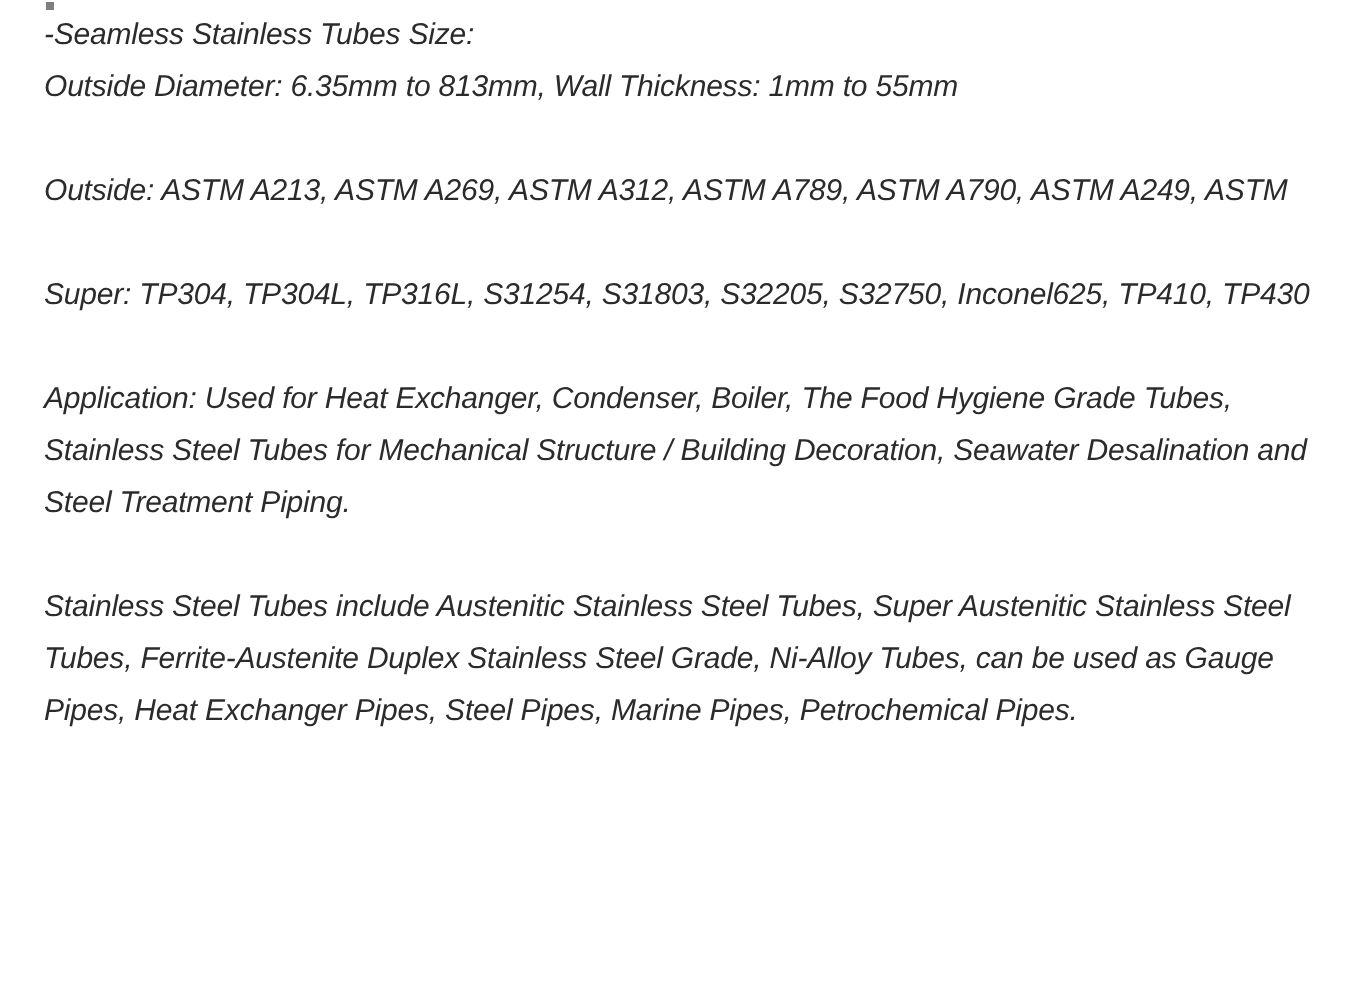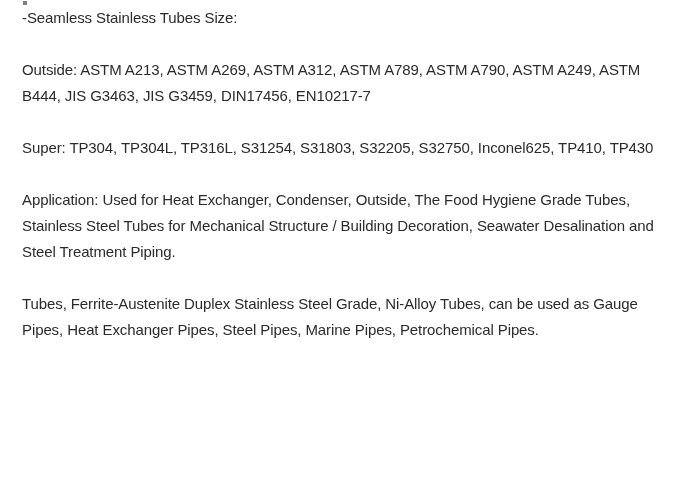--- a/index.html
+++ b/index.html
@@ -27,57 +27,59 @@
     padding: 0;
   }
   .para:last-child {
     margin-bottom: 0;
   }
   .line {
     height: 26px;
     line-height: 26px;
     white-space: nowrap;
     letter-spacing: -0.1px;
+    font-style: italic;
   }
   .clip-artifact {
     position: absolute;
     left: 23px;
     top: 1px;
     width: 4px;
     height: 4px;
     background: #7f7f7f;
   }
 </style>
 </head>
 <body>
 
 <div class="clip-artifact"></div>
 
 <div class="content">
 
   <div class="para">
     <div class="line">-Seamless Stainless Tubes Size:</div>
+    <div class="line">Outside Diameter: 6.35mm to 813mm, Wall Thickness: 1mm to 55mm</div>
   </div>
 
   <div class="para">
   </div>
 
   <div class="para">
     <div class="line">Outside: ASTM A213, ASTM A269, ASTM A312, ASTM A789, ASTM A790, ASTM A249, ASTM</div>
-    <div class="line">B444, JIS G3463, JIS G3459, DIN17456, EN10217-7</div>
   </div>
 
   <div class="para">
     <div class="line">Super: TP304, TP304L, TP316L, S31254, S31803, S32205, S32750, Inconel625, TP410, TP430</div>
   </div>
 
   <div class="para">
-    <div class="line">Application: Used for Heat Exchanger, Condenser, Outside, The Food Hygiene Grade Tubes,</div>
+    <div class="line">Application: Used for Heat Exchanger, Condenser, Boiler, The Food Hygiene Grade Tubes,</div>
     <div class="line">Stainless Steel Tubes for Mechanical Structure / Building Decoration, Seawater Desalination and</div>
     <div class="line">Steel Treatment Piping.</div>
   </div>
 
   <div class="para">
+    <div class="line">Stainless Steel Tubes include Austenitic Stainless Steel Tubes, Super Austenitic Stainless Steel</div>
     <div class="line">Tubes, Ferrite-Austenite Duplex Stainless Steel Grade, Ni-Alloy Tubes, can be used as Gauge</div>
     <div class="line">Pipes, Heat Exchanger Pipes, Steel Pipes, Marine Pipes, Petrochemical Pipes.</div>
   </div>
 
 </div>
 
 </body></html>

